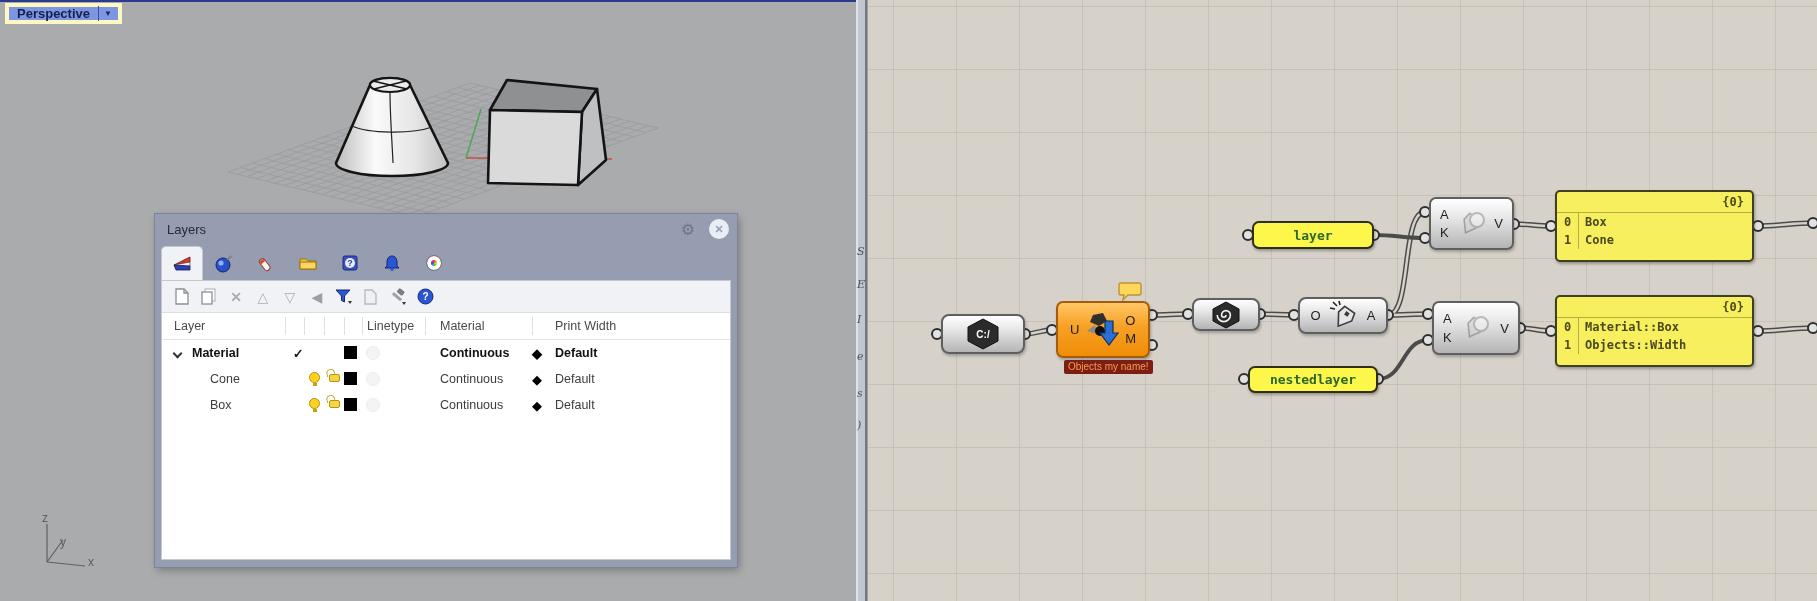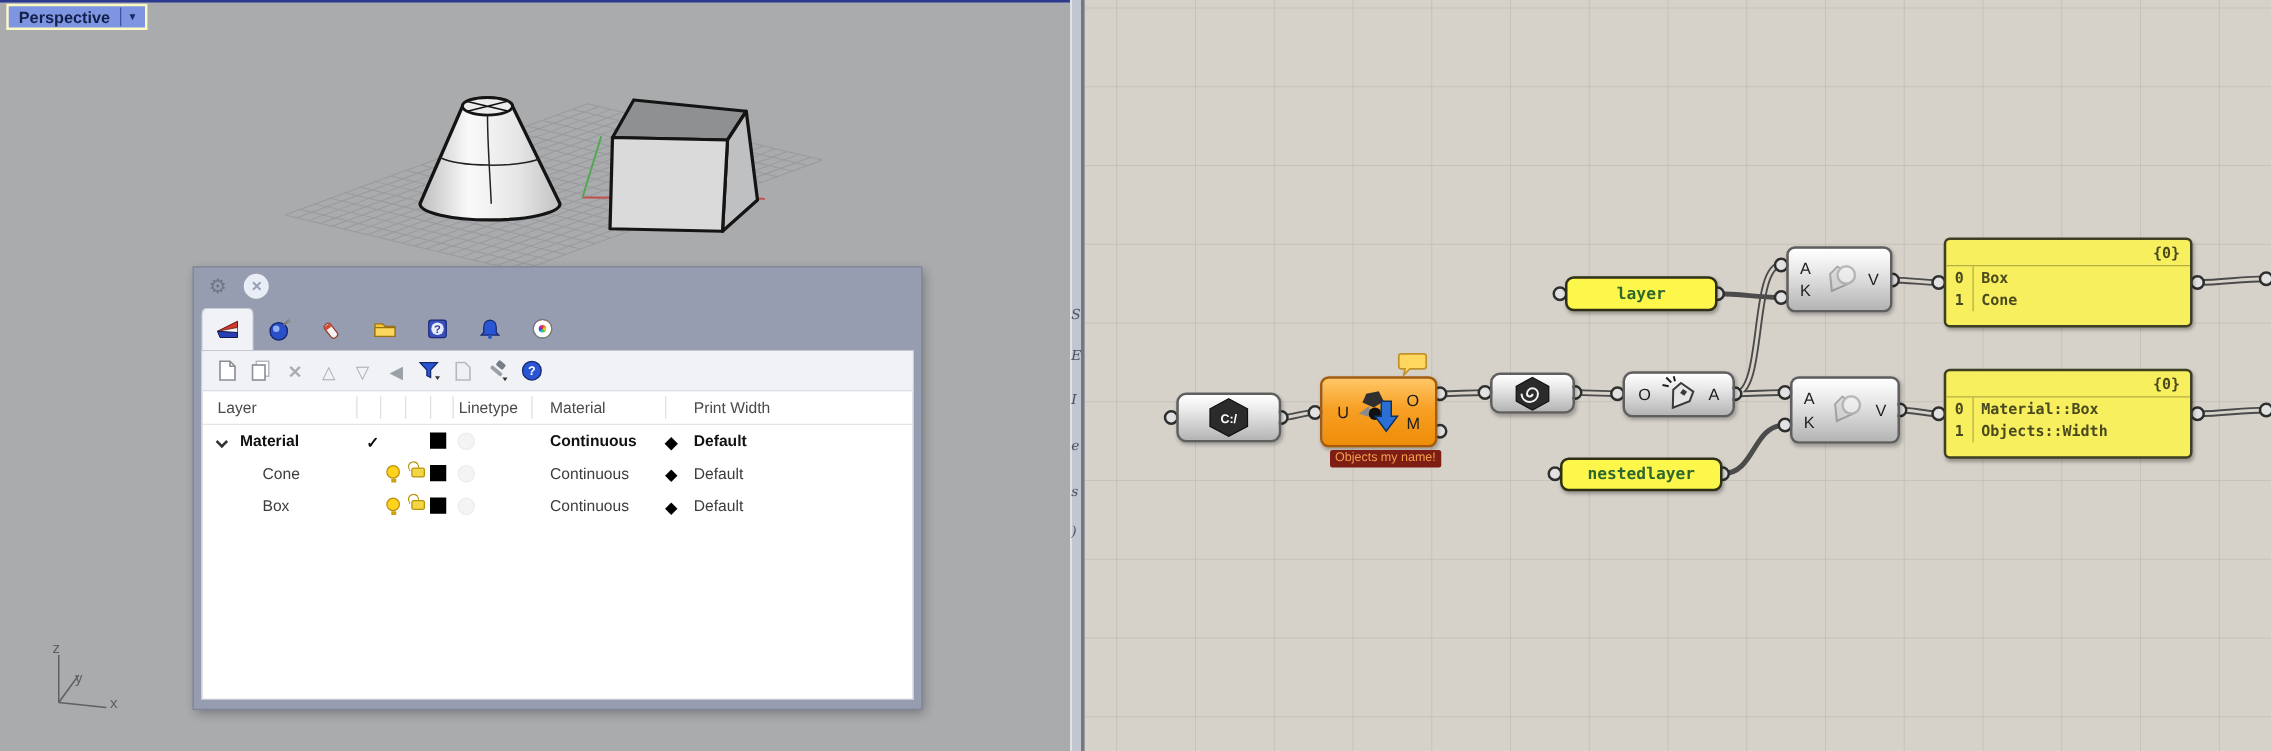--- a/index.html
+++ b/index.html
@@ -4,21 +4,21 @@
 <style>
   * { margin:0; padding:0; box-sizing:border-box; }
   html,body { width:1817px; height:601px; overflow:hidden;
     font-family:"Liberation Sans", sans-serif; }
   .stage { position:relative; width:1817px; height:601px; background:#a9abad; }
 
   
   .rhino { position:absolute; left:0; top:0; width:856px; height:601px;
     background:#a9abad; border-top:2px solid #2b3a8f; }
   .vp-tab { position:absolute; left:5px; top:1px; height:21px; display:flex; align-items:center;
-    background:#7e96e2; border:2px solid #fef9c3; padding:0 4px 0 8px; }
+    background:#7e96e2; border:4px solid #fef9c3; padding:0 4px 0 8px; }
   .vp-tab .lbl { font-size:13px; font-weight:bold; color:#14204a; padding-right:8px; }
   .vp-tab .sep { width:1px; height:15px; background:#3c4fa0; margin-right:3px; }
   .vp-tab .arr { font-size:8px; color:#1a2760; padding:0 2px; }
   svg text { user-select:none; }
 
   
   .layers-panel { position:absolute; left:155px; top:212px; width:582px; height:353px;
     background:#979db0; box-shadow:0 0 0 1px #7d8398, 2px 3px 8px rgba(0,0,0,.3); }
   .lp-titlebar { height:30px; display:flex; align-items:center; padding:0 8px 0 12px; }
   .lp-title { font-size:13px; color:#252a38; flex:1; }
@@ -190,20 +190,21 @@
 
     <div class="vp-tab">
       <span class="lbl">Perspective</span>
       <span class="sep"></span>
       <span class="arr">▼</span>
     </div>
 
     
     <div class="layers-panel">
       <div class="lp-titlebar">
+        <span class="lp-title">Layers</span>
         <span class="lp-gear">⚙</span>
         <span class="lp-close">✕</span>
       </div>
       <div class="lp-tabs">
         <span class="lp-tab sel">
           <svg width="20" height="20">
             <polygon points="2,11 18,3 18,8 6,13" fill="#d23a2e" stroke="#5a1a10" stroke-width="0.8"></polygon>
             <polygon points="2,11 18,8 18,12 5,14.5" fill="#f4f4f4" stroke="#5a1a10" stroke-width="0.6"></polygon>
             <polygon points="2,11 18,12 18,16 4,16" fill="#2b3fb4" stroke="#101a50" stroke-width="0.8"></polygon>
           </svg>

